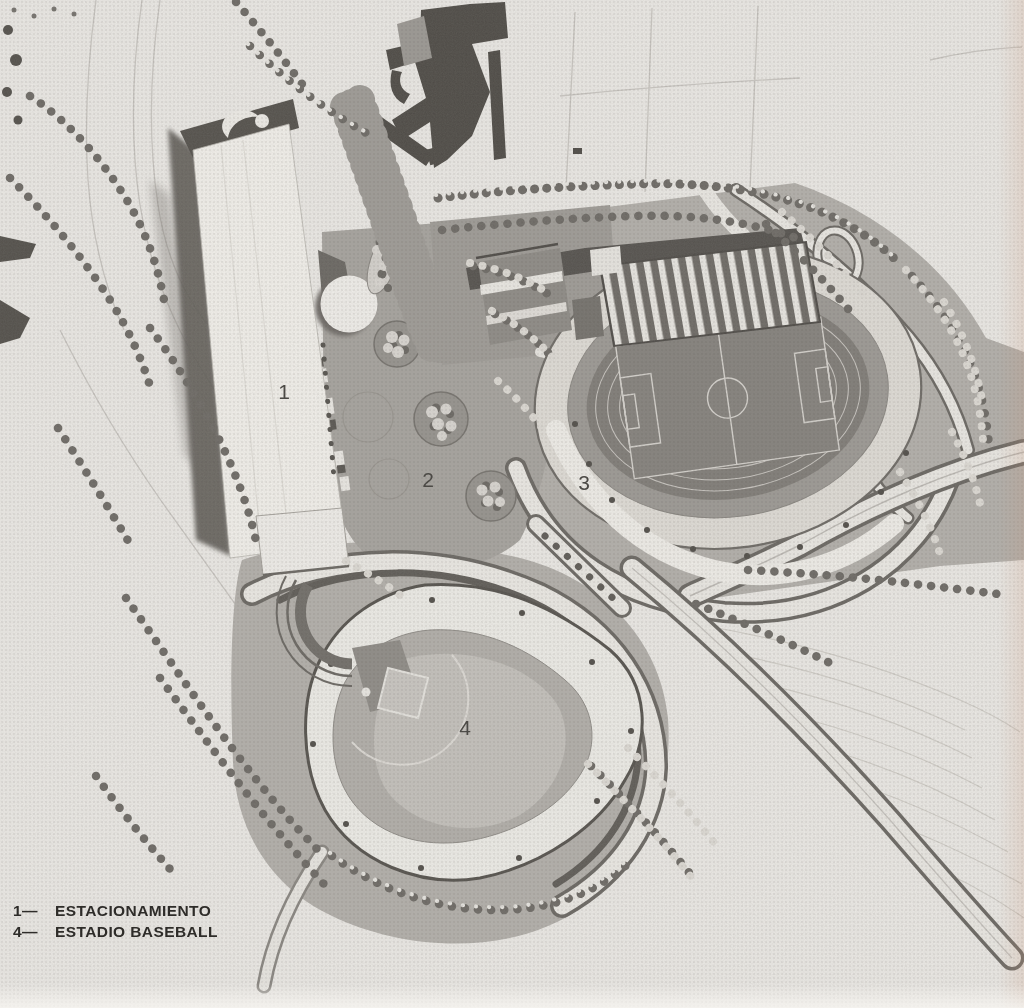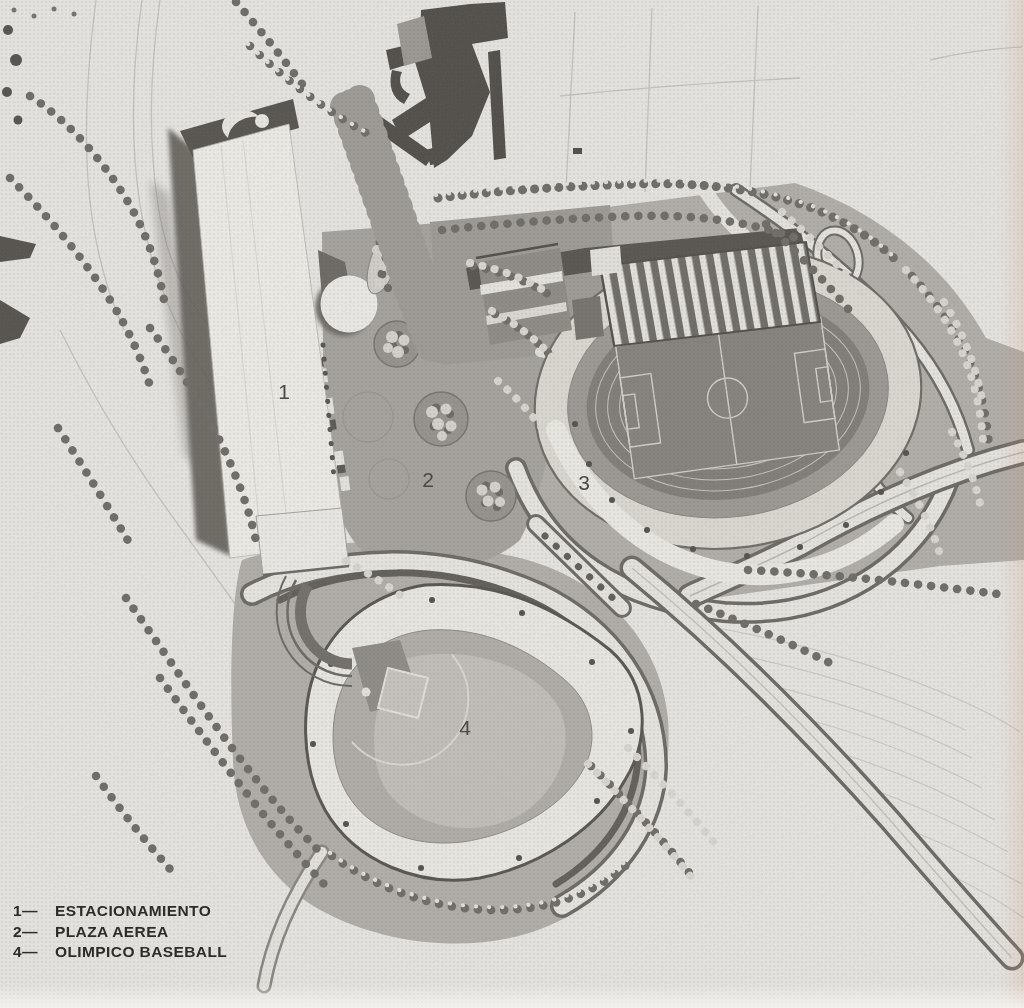--- a/index.html
+++ b/index.html
@@ -350,20 +350,17 @@
 
 <div class="halftone"></div>
 <div class="edge-tint"></div>
 <div class="bottom-fade"></div>
 
 <div class="legend">
   <div class="legend-row">
     <span class="legend-num">1—</span><span>ESTACIONAMIENTO</span>
   </div>
   <div class="legend-row">
-    <span class="legend-num">2—</span><span>PLAZA AEREA</span>
-  </div>
-  <div class="legend-row">
-    <span class="legend-num">4—</span><span>OLIMPICO BASEBALL</span>
+    <span class="legend-num">4—</span><span>ESTADIO BASEBALL</span>
   </div>
 </div>
 
 </div>
 
 </body></html>

